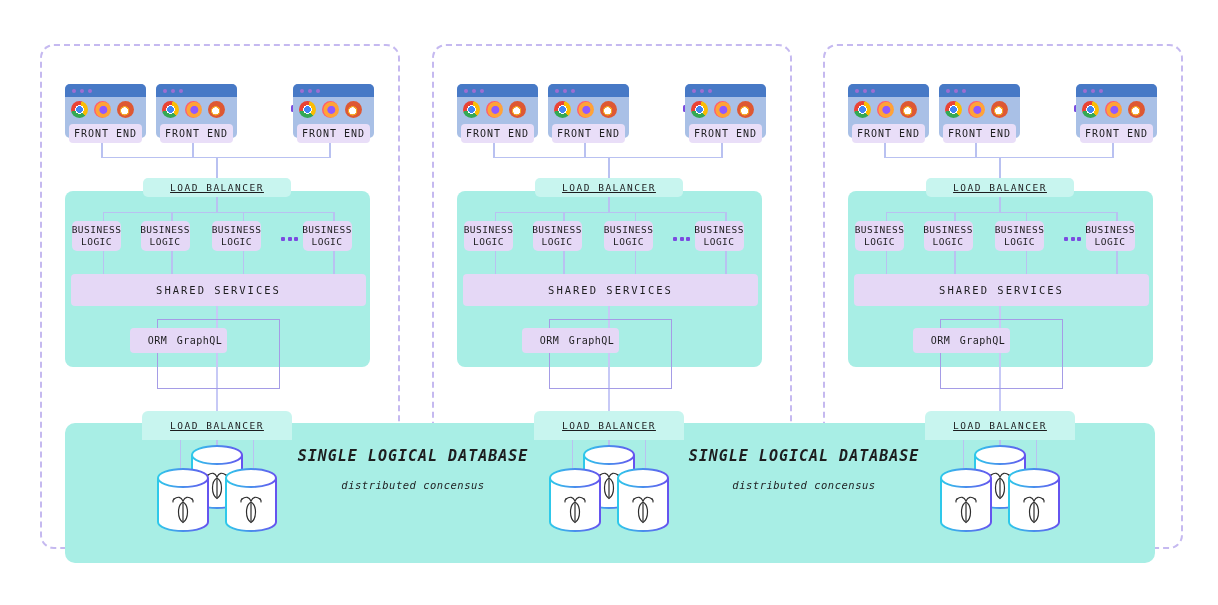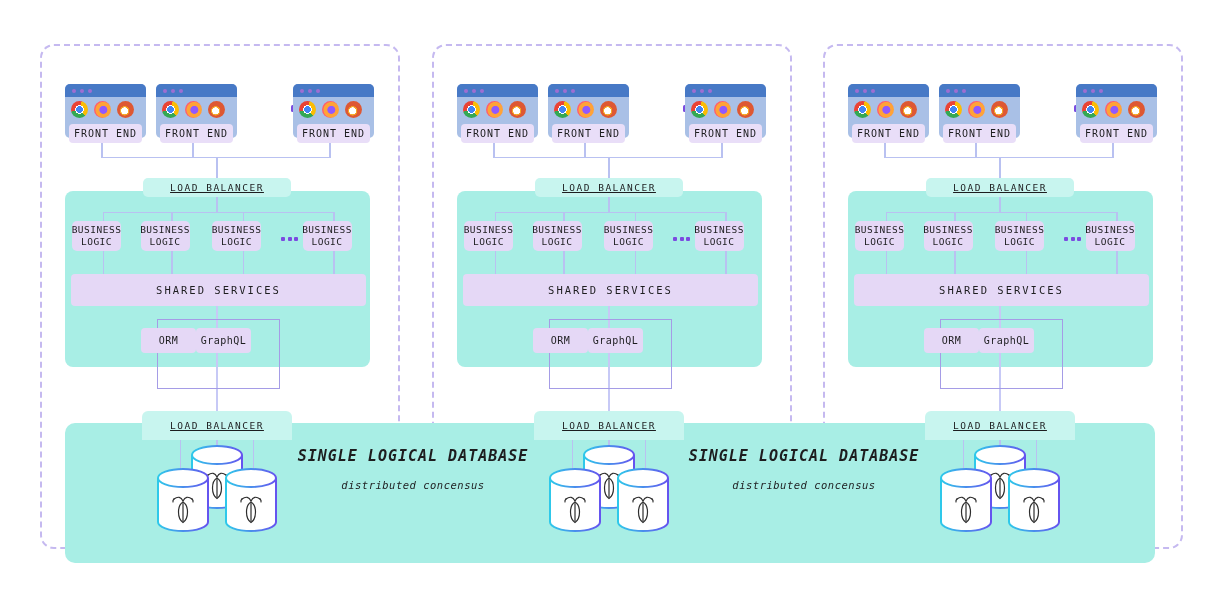--- a/index.html
+++ b/index.html
@@ -65,21 +65,21 @@
   .bl-box{position:absolute;z-index:3;top:221px;width:49px;height:30px;background:#e5d8f6;
     border-radius:5px;display:flex;flex-direction:column;align-items:center;justify-content:center;
     font-size:9.5px;letter-spacing:0.5px;line-height:1.25;}
   .bl1{left:32px}.bl2{left:100.5px}.bl3{left:172px}.bl4{left:262.5px}
   .shared-bar{position:absolute;z-index:3;left:31px;top:274px;width:295px;height:32px;
     background:#e5d8f6;border-radius:4px;display:flex;align-items:center;justify-content:center;
     font-size:10.5px;letter-spacing:2px;}
   .mini-box{position:absolute;z-index:3;top:328px;width:55px;height:25px;background:#e5d8f6;
     border-radius:4px;display:flex;align-items:center;justify-content:center;
     font-size:10px;letter-spacing:0.5px;}
-  .orm-box{left:101px}.gql-box{left:156px}
+  .orm-box{left:90px}.gql-box{left:132px}
 
   .db-cluster{position:absolute;z-index:3;left:117px;top:444px;}
 
   
   .db-band{position:absolute;z-index:1;left:65px;top:423px;width:1090px;height:140px;
     background:#a8eee5;border-radius:10px;}
   .db-caption{position:absolute;z-index:2;top:447px;width:300px;text-align:center;font-style:italic;}
   .db-caption .title{font-size:15px;font-weight:bold;letter-spacing:1px;white-space:nowrap;}
   .db-caption .subtitle{margin-top:14px;font-size:10.5px;letter-spacing:0.5px;white-space:nowrap;text-align:center;}
   .cap1{left:263px}.cap2{left:654px}

